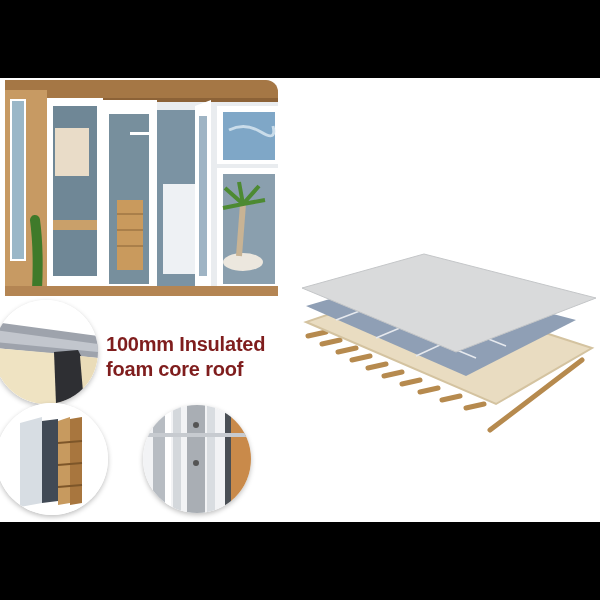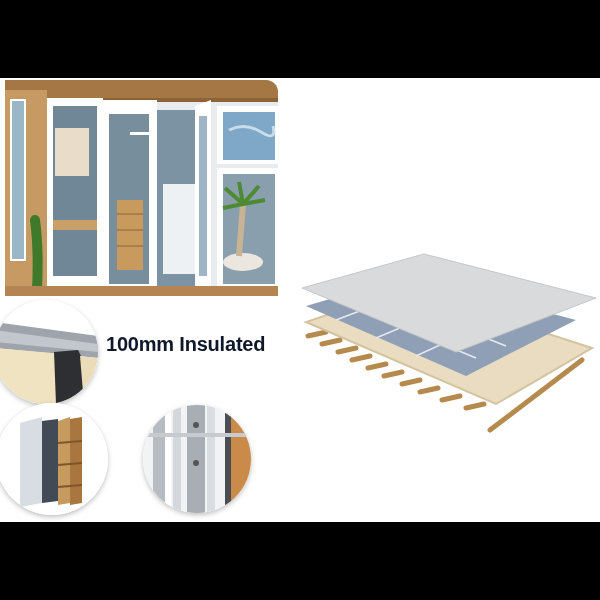--- a/index.html
+++ b/index.html
@@ -14,21 +14,21 @@
 
   
   .circle { position:absolute; border-radius:50%; overflow:hidden; background:#fff;
             box-shadow:0 2px 5px rgba(0,0,0,0.25); }
   .circle svg { display:block; }
   .c-roof  { left:-6px;  top:222px; width:104px; height:104px; }
   .c-wall  { left:-4px;  top:325px; width:112px; height:112px; }
   .c-lock  { left:143px; top:327px; width:108px; height:108px; }
 
   .label { position:absolute; left:106px; top:254px; font-weight:bold; font-size:20px;
-           line-height:25px; color:#0f172a; letter-spacing:-0.2px; }
+           line-height:25px; color:#7f1d1d; letter-spacing:-0.2px; }
 
   .diagram { position:absolute; left:296px; top:170px; width:304px; height:190px; }
   .diagram svg { display:block; }
 </style>
 </head>
 <body>
 
 <div class="canvas">
 
   <div class="photo">
@@ -81,20 +81,21 @@
       <rect width="104" height="104" fill="#fff"></rect>
       <polygon points="0,22 104,36 104,58 0,48" fill="#9ea3ac"></polygon>
       <polygon points="0,30 104,44 104,52 0,42" fill="#c2c6cd"></polygon>
       <polygon points="0,48 70,54 70,104 0,104" fill="#efe3c2"></polygon>
       <polygon points="60,52 84,50 88,58 90,104 62,104" fill="#2e2f33"></polygon>
       <polygon points="86,56 104,58 104,104 90,104" fill="#eadcb8"></polygon>
     </svg>
   </div>
   <div class="label">
     <div>100mm Insulated</div>
+    <div>foam core roof</div>
   </div>
 
   <div class="circle c-wall">
     <svg width="112" height="112" viewBox="0 0 112 112">
       <rect width="112" height="112" fill="#fff"></rect>
       <polygon points="24,20 46,14 46,100 24,104" fill="#d7dde3"></polygon>
       <polygon points="46,18 62,16 62,98 46,100" fill="#414a55"></polygon>
       <polygon points="62,18 74,14 74,100 62,102" fill="#c79a5f"></polygon>
       <polygon points="74,16 86,14 86,100 74,102" fill="#a8763e"></polygon>
       <line x1="62" y1="40" x2="86" y2="38" stroke="#7d5629" stroke-width="2"></line>

